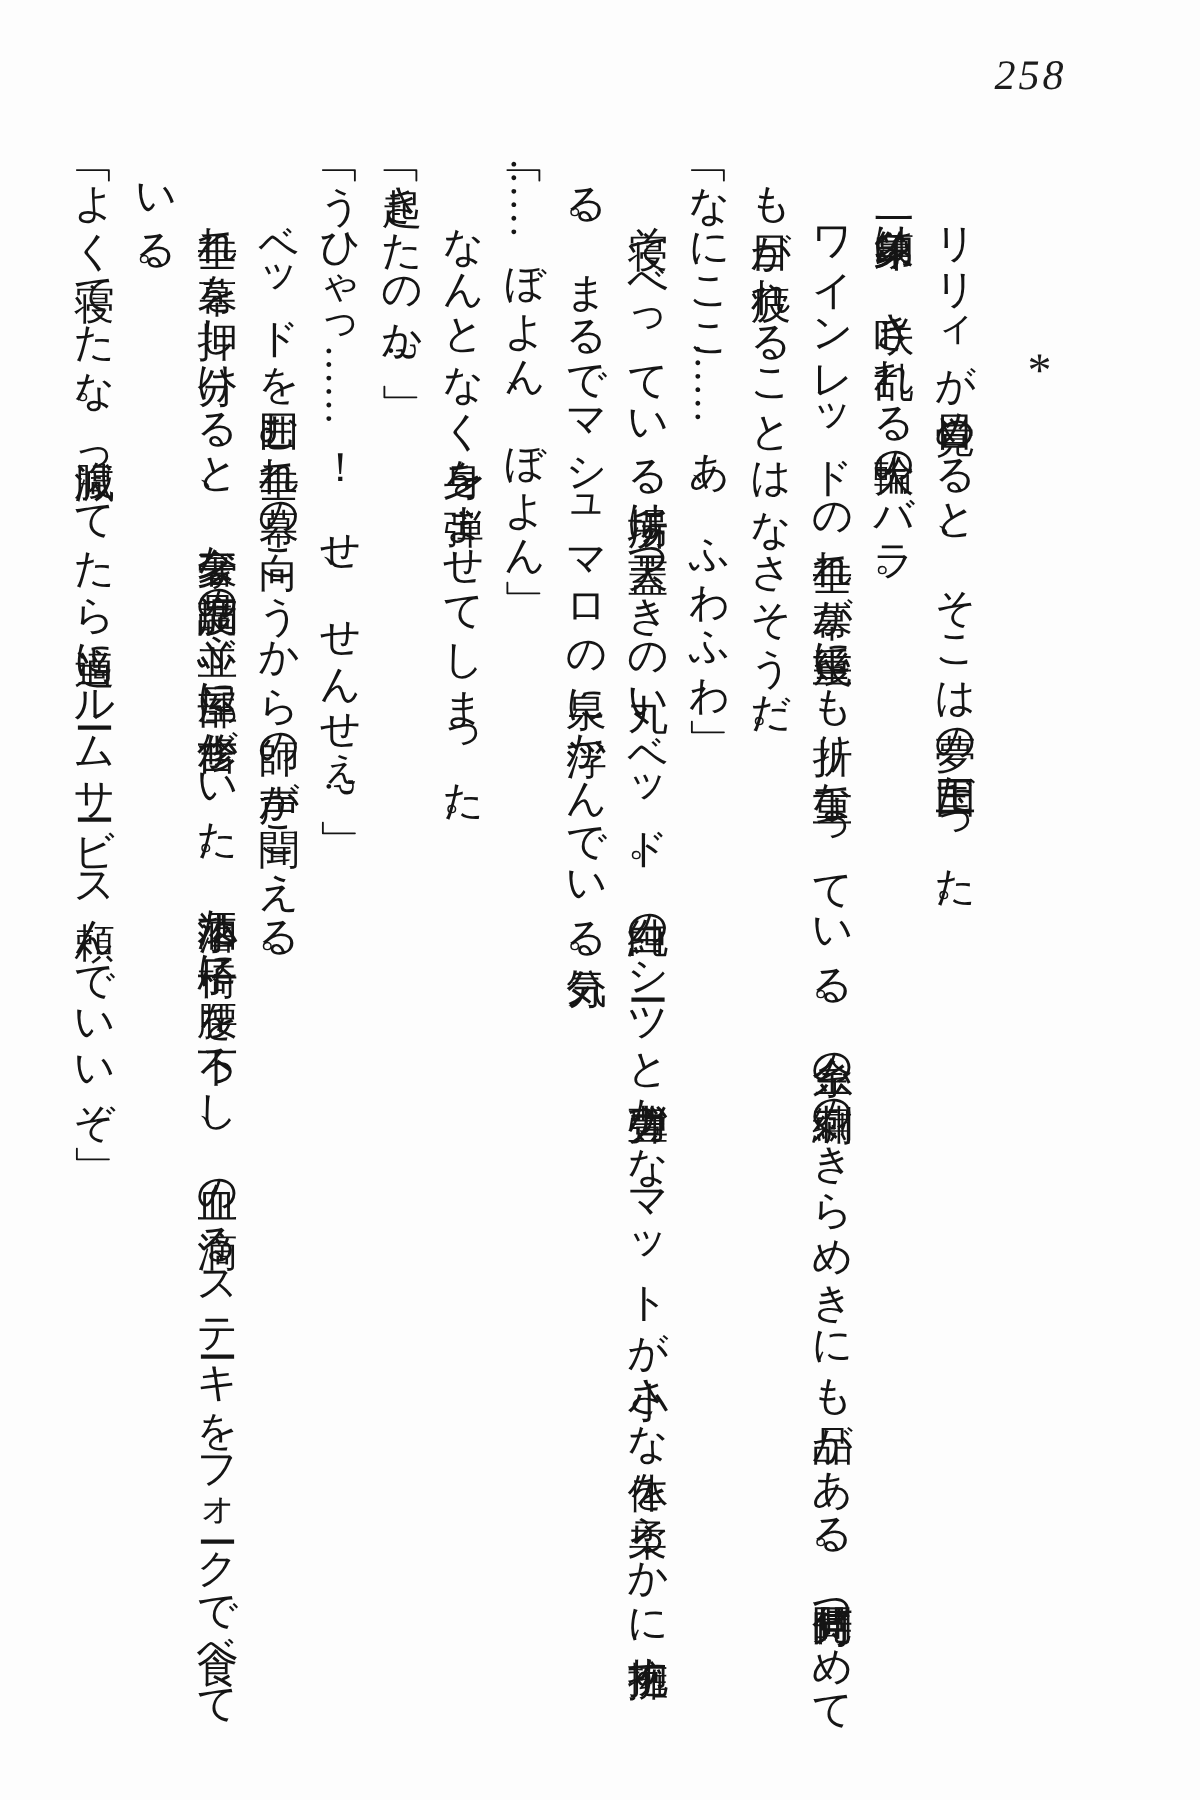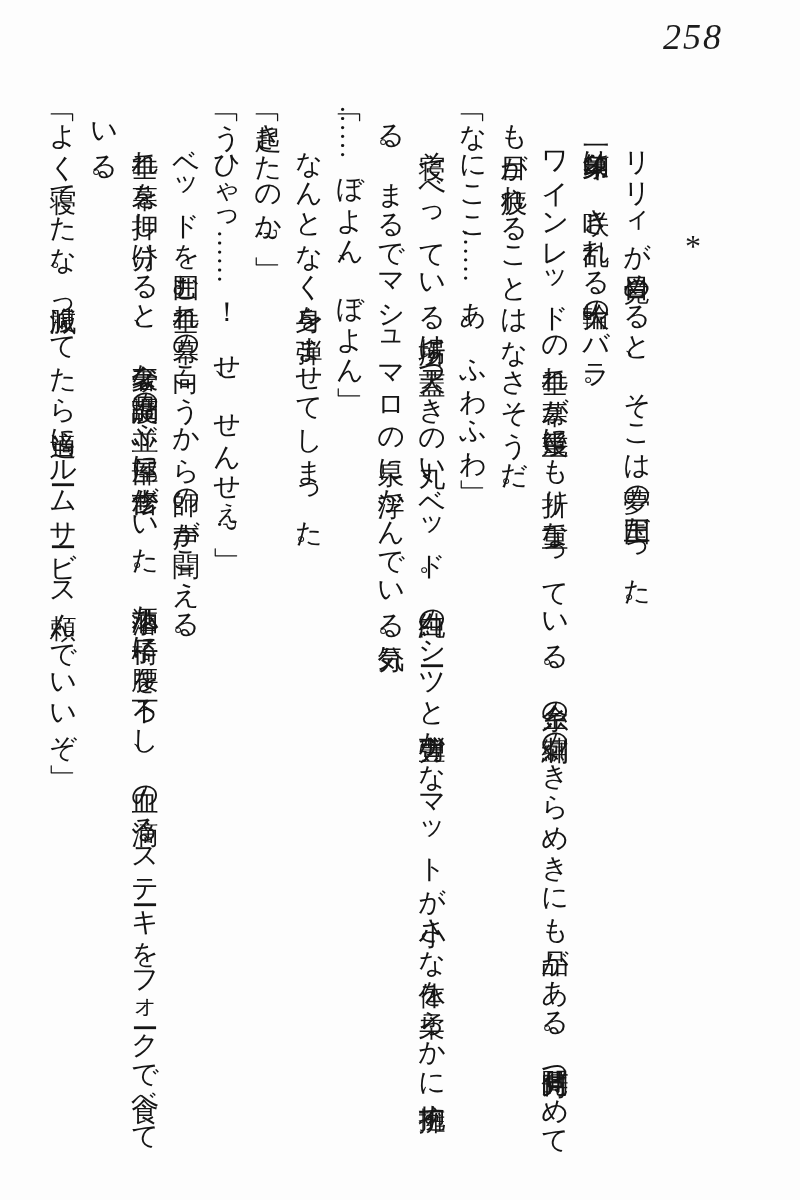--- a/index.html
+++ b/index.html
@@ -11,23 +11,23 @@
     position: relative;
     width: 800px;
     height: 1200px;
     background: #fdfdfd;
     overflow: hidden;
     font-family: "Liberation Serif", "DejaVu Serif", serif;
     color: #161616;
   }
   .page-number {
     position: absolute;
-    top: 16px;
+    top: 35px;
     left: 663px;
-    font-size: 36px;
+    font-size: 28px;
     font-style: italic;
     letter-spacing: 2px;
     color: #1c1c1c;
   }
   .scene-separator {
     position: absolute;
     top: 228px;
     left: 685px;
     font-size: 32px;
     color: #1c1c1c;

